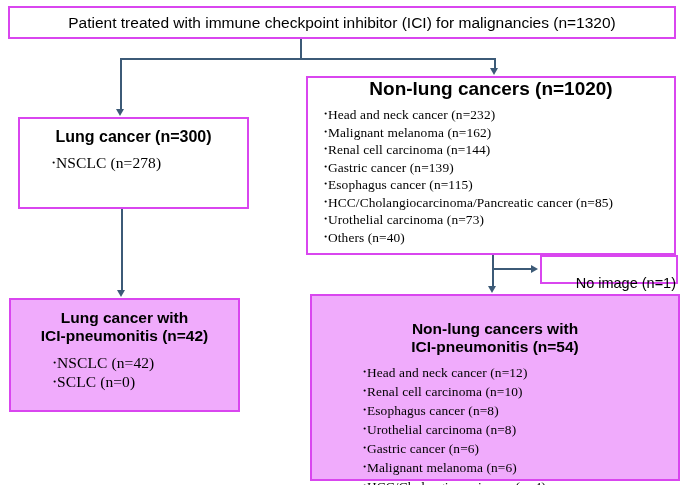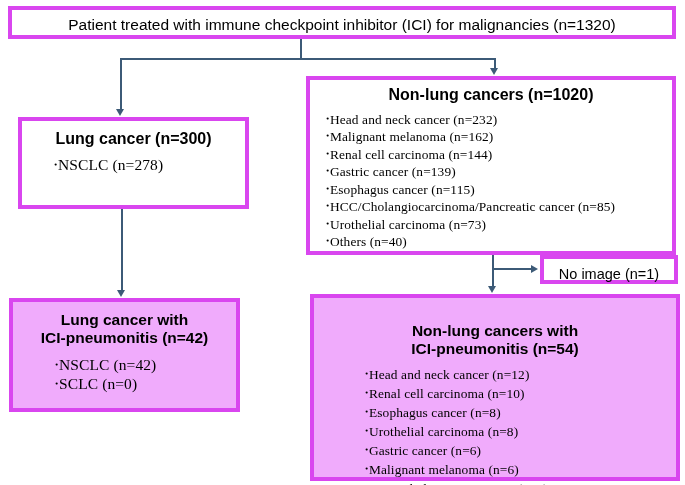--- a/index.html
+++ b/index.html
@@ -14,21 +14,21 @@
   #canvas {
     position: relative;
     width: 685px;
     height: 485px;
     background: #ffffff;
     overflow: hidden;
   }
   .box {
     position: absolute;
     box-sizing: border-box;
-    border: 4px solid #d946ef;
+    border: 2px solid #d946ef;
     background: #ffffff;
     color: #000000;
   }
   .box.filled {
     background: #f0abfc;
   }
   .box-title {
     font-weight: bold;
     text-align: center;
     line-height: 1.18;
@@ -65,31 +65,32 @@
   #box-lung {
     left: 18px; top: 117px; width: 231px; height: 92px;
   }
   #box-lung .box-title { font-size: 16px; padding-top: 9px; }
   #box-lung .box-list { margin-top: 8px; padding-left: 27px; font-size: 15.5px; }
   #box-lung .box-list li { padding-bottom: 3px; }
 
   #box-nonlung {
     left: 306px; top: 76px; width: 370px; height: 179px;
   }
-  #box-nonlung .box-title { font-size: 16px; padding-top: 6px; }
+  #box-nonlung .box-title { font-size: 19px; }
   #box-nonlung .box-list { margin-top: 7px; padding-left: 11px; font-size: 13.4px; }
   #box-nonlung .box-list li { padding-bottom: 3.1px; }
 
   #box-noimage {
     left: 540px; top: 255px; width: 138px; height: 29px;
   }
   #box-noimage .box-title {
     font-weight: normal;
     font-size: 14.5px;
-    padding-top: 7px;
+    padding-top: 18px;
+    text-align: right;
   }
 
   #box-lung-pneu {
     left: 9px; top: 298px; width: 231px; height: 114px;
   }
   #box-lung-pneu .box-title { font-size: 15.5px; padding-top: 9px; }
   #box-lung-pneu .box-list { margin-top: 9px; padding-left: 37px; font-size: 15.5px; }
   #box-lung-pneu .box-list li { padding-bottom: 4px; }
 
   #box-nonlung-pneu {

